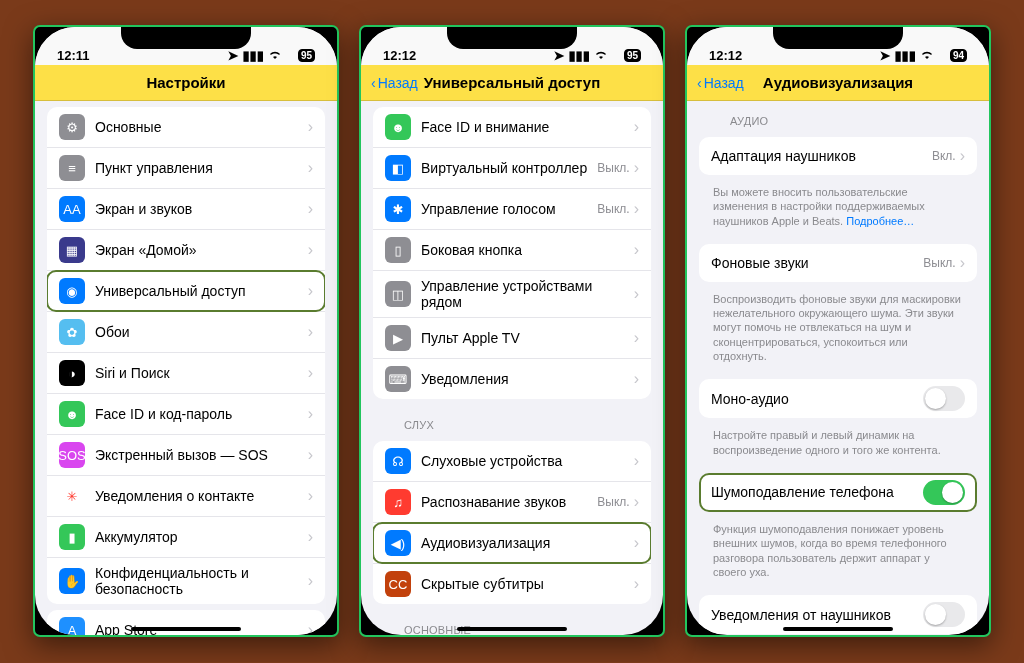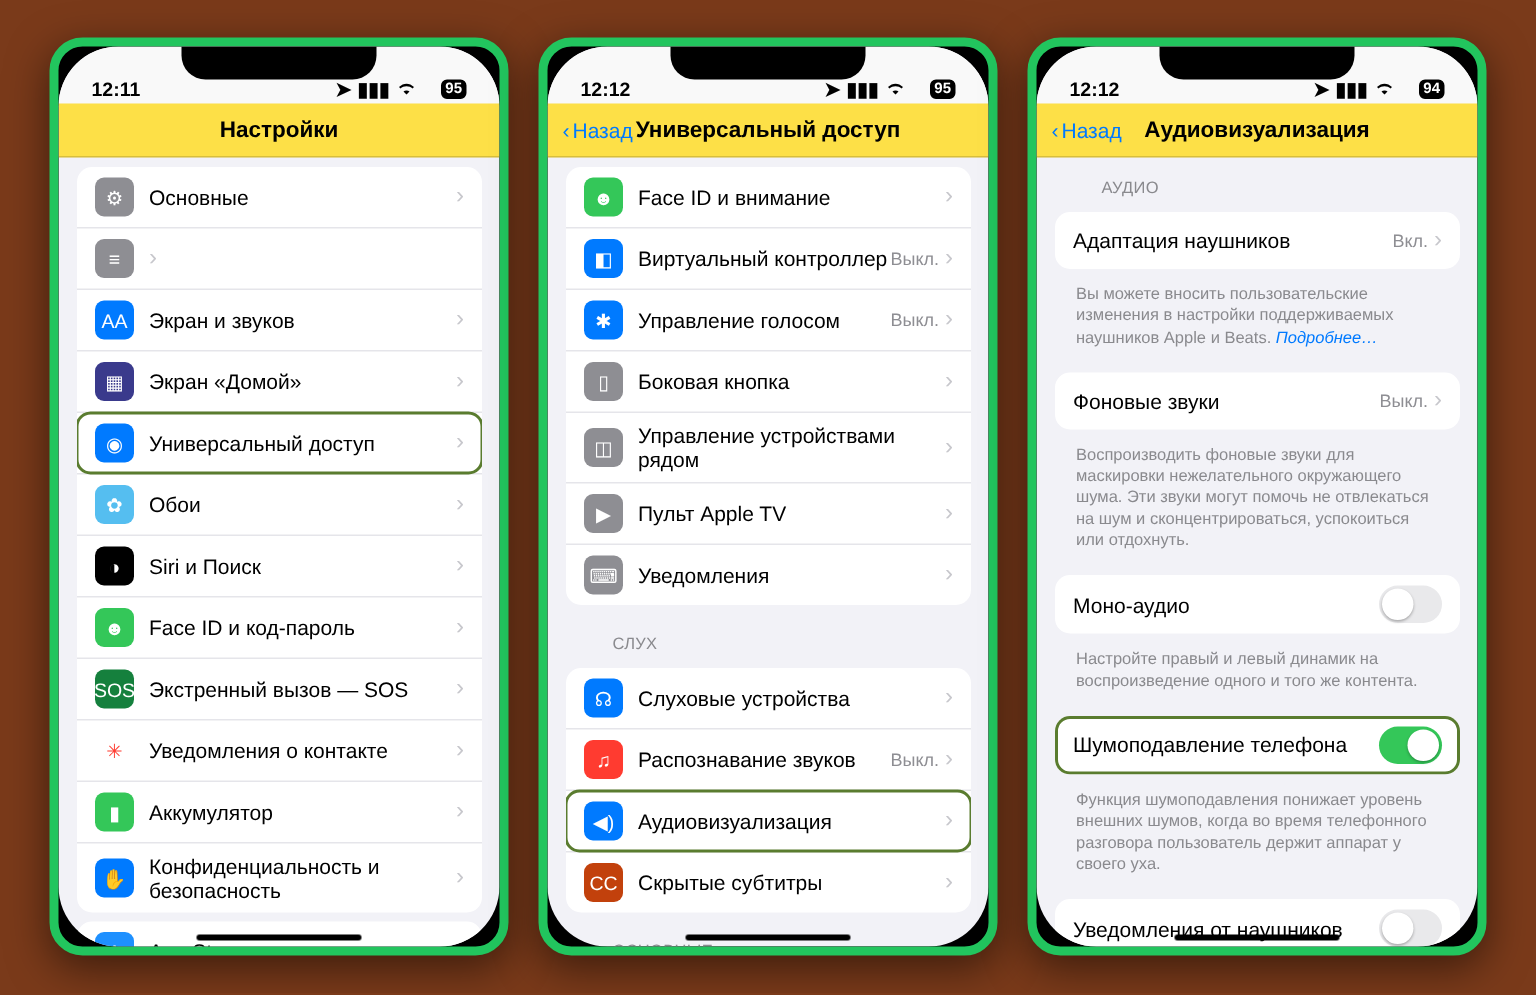--- a/index.html
+++ b/index.html
@@ -9,22 +9,22 @@
     justify-content: center;
     gap: 20px;
     padding: 25px 20px;
     font-family: -apple-system, "Helvetica Neue", Arial, sans-serif;
     font-size: 14px;
   }
   .phone {
     width: 306px;
     height: 612px;
     background: #000;
-    border: 6px solid #22c55e;
-    border-radius: 22px;
+    border: 2px solid #22c55e;
+    border-radius: 7px;
     position: relative;
     overflow: hidden;
     box-shadow: 0 8px 28px rgba(0,0,0,0.5);
   }
   .notch {
     position: absolute;
     top: 0; left:50%; transform: translateX(-50%);
     width: 130px; height: 22px;
     background:#000;
     border-bottom-left-radius: 16px;
@@ -98,21 +98,21 @@
   }
   .row .label { flex:1; font-size:14px; color:#000; line-height:1.15; }
   .row .value { color:#8e8e93; font-size:12px; margin-right:4px;}
   .row .chev { color:#c7c7cc; font-size:16px; }
   .footer-note {
     font-size: 11px;
     color:#8a8a8e;
     padding: 4px 26px 2px;
     line-height:1.3;
   }
-  .footer-note .link { color:#007aff;font-style:italic; }
+  .footer-note .link { color:#007aff; }
   .highlight {
     box-shadow: inset 0 0 0 2px #5a7c2f;
     border-radius: 10px;
   }
   .highlight-row {
     position:relative;
   }
   .highlight-row::after{
     content:"";
     position:absolute;
@@ -170,20 +170,21 @@
     </div>
     <div class="content" id="p1-content">
         <div class="group">
           <div class="row">
             <span class="icon" style="background: rgb(142, 142, 147);">⚙</span>
             <span class="label">Основные</span>
             <span class="chev">›</span>
           </div>
           <div class="row">
             <span class="icon" style="background: rgb(142, 142, 147);">≡</span>
+            <span class="label">Пункт управления</span>
             <span class="chev">›</span>
           </div>
           <div class="row">
             <span class="icon" style="background: rgb(0, 122, 255);">AA</span>
             <span class="label">Экран и звуков</span>
             <span class="chev">›</span>
           </div>
           <div class="row">
             <span class="icon" style="background: rgb(58, 58, 140);">▦</span>
             <span class="label">Экран «Домой»</span>
@@ -203,21 +204,21 @@
             <span class="icon" style="background: rgb(0, 0, 0);">◑</span>
             <span class="label">Siri и Поиск</span>
             <span class="chev">›</span>
           </div>
           <div class="row">
             <span class="icon" style="background: rgb(52, 199, 89);">☻</span>
             <span class="label">Face ID и код-пароль</span>
             <span class="chev">›</span>
           </div>
           <div class="row">
-            <span class="icon" style="background: #15803d; text-align: right;">SOS</span>
+            <span class="icon" style="background: #d946ef; text-align: right;">SOS</span>
             <span class="label">Экстренный вызов — SOS</span>
             <span class="chev">›</span>
           </div>
           <div class="row">
             <span class="icon" style="background: rgb(255, 255, 255); color: rgb(255, 59, 48);">✳</span>
             <span class="label">Уведомления о контакте</span>
             <span class="chev">›</span>
           </div>
           <div class="row">
             <span class="icon" style="background: rgb(52, 199, 89);">▮</span>

